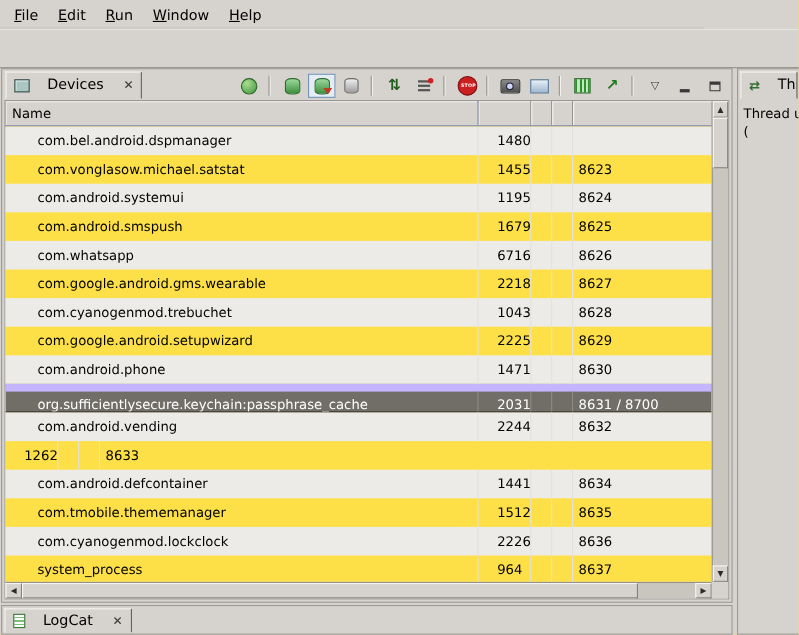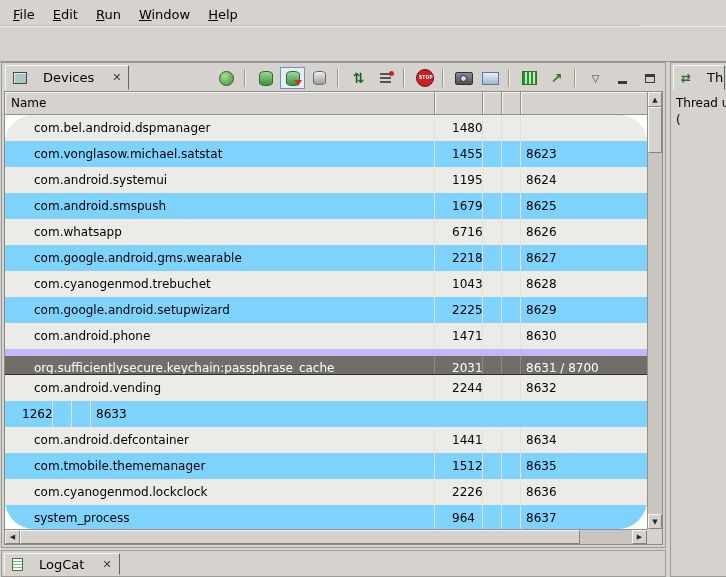--- a/index.html
+++ b/index.html
@@ -78,21 +78,21 @@
     border-top:3px solid #3a3a3a;background:#d6d3ce;box-sizing:border-box;}
 
   
   .table-region{position:absolute;left:2px;right:2px;top:28px;bottom:2px;
     background:#fff;border:1px solid #8f8d87;box-sizing:border-box;}
   .thead{position:absolute;left:0;right:15px;top:0;height:23px;display:flex;
     background:#1d4ed8;border-bottom:1px solid #94928b;box-sizing:border-box;}
   .hcell{box-sizing:border-box;border-right:1px solid #94928b;background:#d6d3ce;
     box-shadow:inset 1px 1px 0 #f5f4f1;font-size:12px;line-height:22px;padding-left:6px;
     white-space:nowrap;overflow:hidden;}
-  .tbody{position:absolute;left:0;right:15px;top:23px;bottom:15px;overflow:hidden;background:#7dd3fc;border-radius:29px;}
+  .tbody{position:absolute;left:0;right:15px;top:23px;bottom:15px;overflow:hidden;background:#fde047;}
   .trow{display:flex;height:26px;line-height:26px;font-size:12px;box-sizing:border-box;}
   .trow.alt{background:#edebe7;}
   .trow.selected{background:#716e67;color:#fff;border-top:7px solid #c4b5fd;
     border-bottom:1px solid #2f2e2c;line-height:24px;}
   .bc{box-sizing:border-box;border-right:1px solid #e3e1dd;overflow:hidden;white-space:nowrap;}
   .selected .bc{border-right-color:#8d8a83;}
   .w1{width:430px;}.w2{width:48px;}.w3{width:19px;}.w4{width:19px;}.w5{flex:1;border-right:none;}
   .bc.w1{padding-left:29px;}.bc.w2{padding-left:17px;}.bc.w5{padding-left:5px;}
   .hcell.w5{border-right:none;}
 

